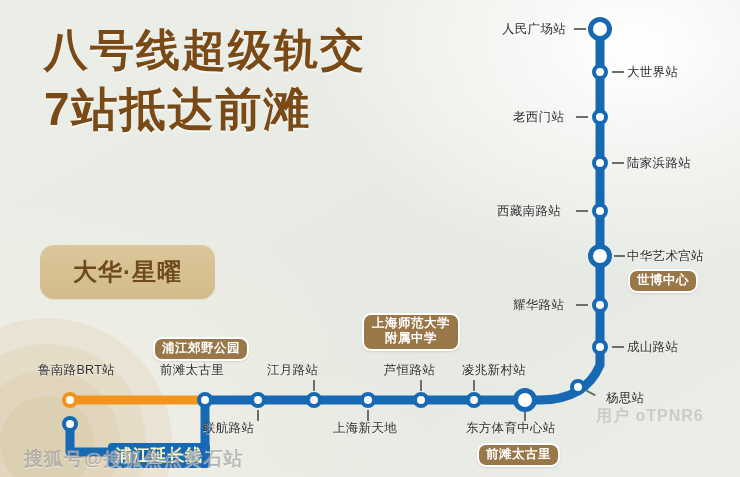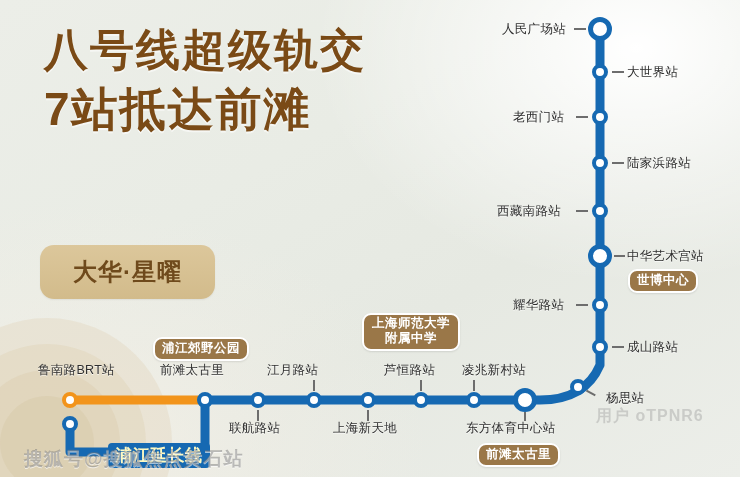--- a/index.html
+++ b/index.html
@@ -157,21 +157,21 @@
 
   <div class="stn blue" style="left:62px;top:416px;"></div>
   <div class="branch-badge" style="left:108px;top:443px;">浦江延长线</div>
 
   <div class="stn blue" style="left:197px;top:392px;"></div>
   <div class="slab" style="left:160px;top:362px;">前滩太古里</div>
   <div class="poi" style="left:153px;top:337px;">浦江郊野公园</div>
 
   <div class="stn blue" style="left:250px;top:392px;"></div>
   <div class="tick" style="left:257px;top:410px;width:1.5px;height:11px;"></div>
-  <div class="slab" style="left:229px;top:420px;">联航路站</div>
+  <div class="slab" style="left:203px;top:420px;">联航路站</div>
 
   <div class="stn blue" style="left:306px;top:392px;"></div>
   <div class="tick" style="left:313px;top:380px;width:1.5px;height:11px;"></div>
   <div class="slab" style="left:267px;top:362px;">江月路站</div>
 
   <div class="stn blue" style="left:360px;top:392px;"></div>
   <div class="tick" style="left:367px;top:410px;width:1.5px;height:11px;"></div>
   <div class="slab" style="left:333px;top:420px;">上海新天地</div>
 
   <div class="stn blue" style="left:413px;top:392px;"></div>

